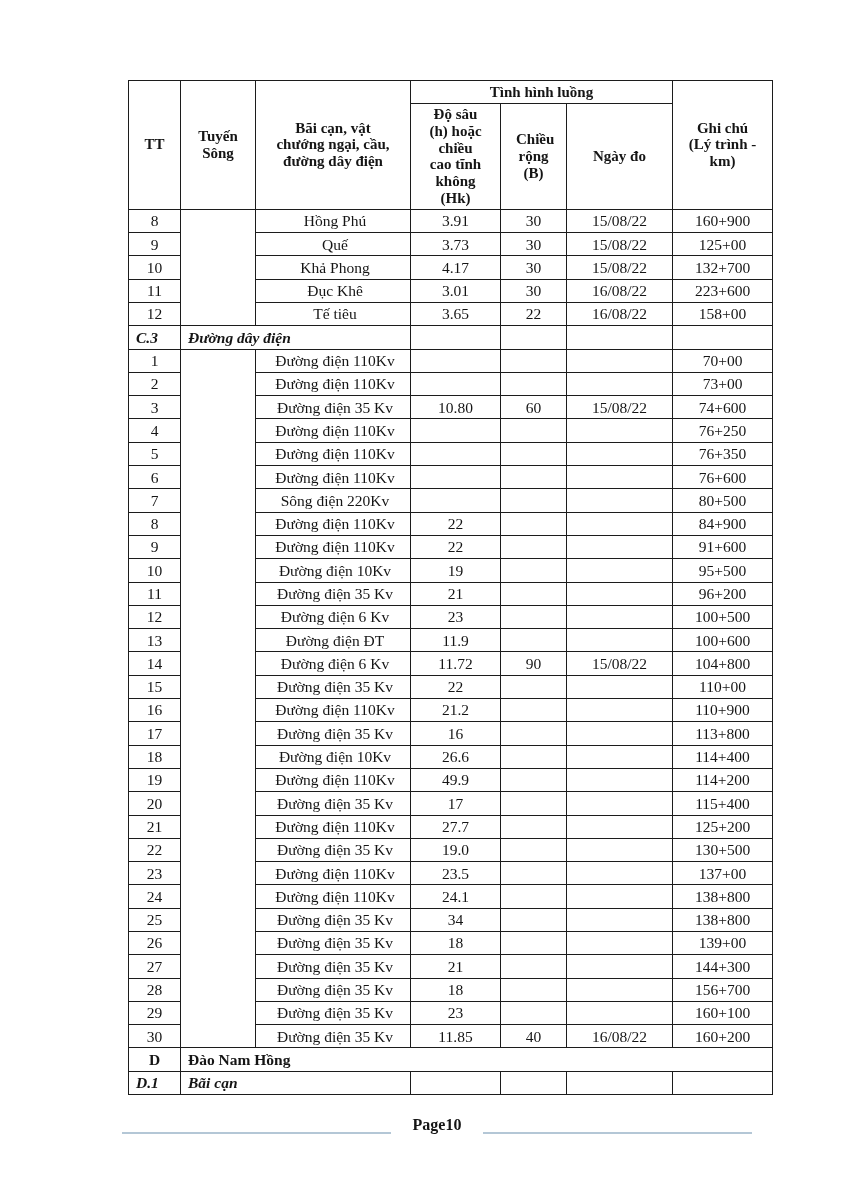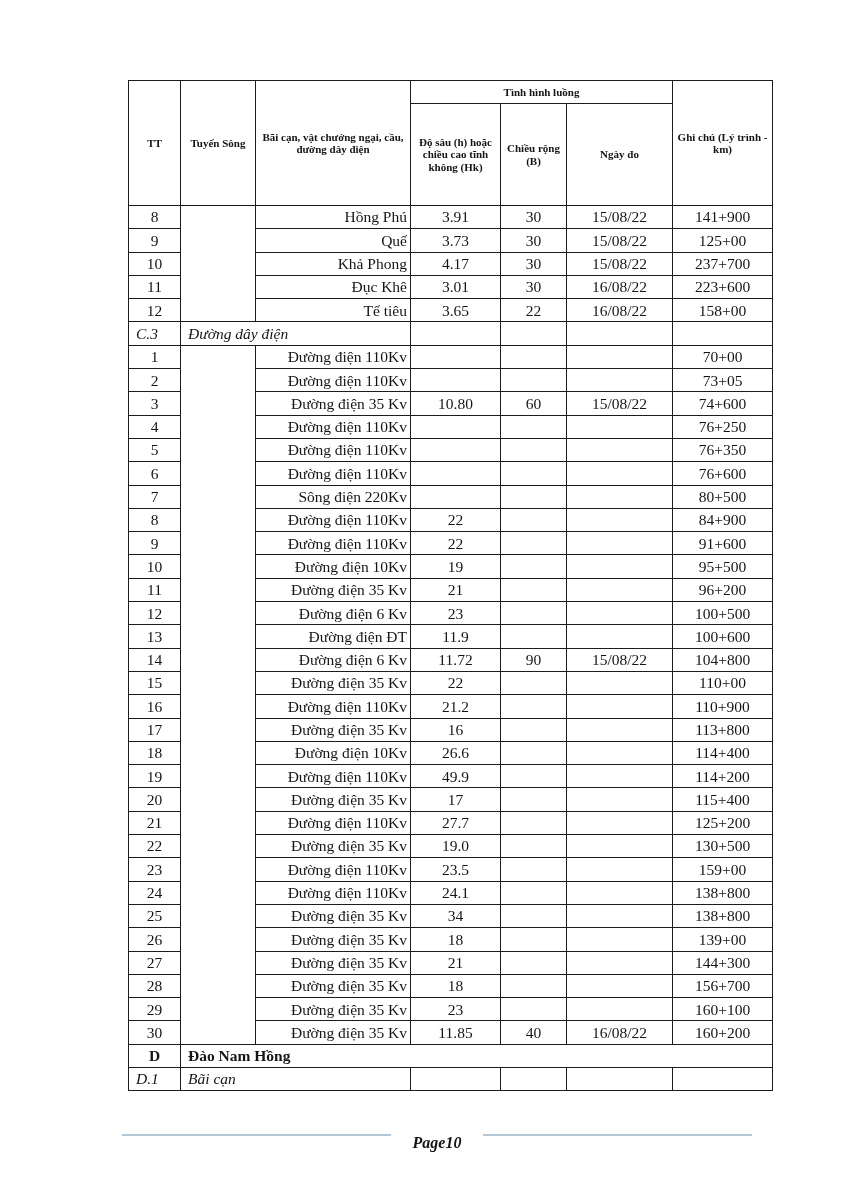--- a/index.html
+++ b/index.html
@@ -14,33 +14,33 @@
     border-collapse:collapse;table-layout:fixed;
   }
   .doc-table th,.doc-table td{
     border:1px solid #1c1c1c;
     padding:0 3px;
     font-size:15.5px;line-height:1.12;
     vertical-align:middle;
     overflow:hidden;
   }
   .doc-table th{
-    font-weight:bold;font-size:11px;text-align:center;padding:2px 3px;
+    font-weight:bold;font-size:15px;text-align:center;padding:2px 15px;
   }
   tr.hdr-top{height:23px;}
   tr.hdr-main{height:102px;}
   tr.data{height:23.3px;}
   td.c-center{text-align:center;}
-  td.c-name{text-align:right;padding-left:7px;font-family:Liberation Serif, serif;}
+  td.c-name{text-align:center;padding-left:7px;font-family:Liberation Serif, serif;}
   td.route-cell{border-top:none;border-bottom:none;}
-  td.sec{font-weight:normal;font-style:italic;text-align:left;padding-left:7px;}
+  td.sec{font-weight:bold;font-style:italic;text-align:left;padding-left:7px;}
   td.sec-plain{font-weight:bold;font-style:normal;}
   .footer{
-    position:absolute;left:122px;top:1134px;width:630px;height:24px;
-    display:flex;align-items:flex-start;font-style:italic;
+    position:absolute;left:122px;top:1110px;width:630px;height:24px;
+    display:flex;align-items:flex-end;
   }
   .fline{flex:1;height:2px;background:#b4c7d6;}
   .fpage{margin:0 22px;font-weight:bold;font-size:16px;color:#151515;}
 </style>
 </head>
 <body>
 
 <div class="page">
 
   <table class="doc-table">
@@ -68,39 +68,39 @@
       </tr>
     </thead>
     <tbody>
         <tr class="data">
           <td class="c-center">8</td>
           <td class="route-cell"></td>
           <td class="c-name">Hồng Phú</td>
           <td class="c-center">3.91</td>
           <td class="c-center">30</td>
           <td class="c-center">15/08/22</td>
-          <td class="c-center">141+900</td>
+          <td class="c-center">160+900</td>
         </tr>
         <tr class="data">
           <td class="c-center">9</td>
           <td class="route-cell"></td>
           <td class="c-name">Quế</td>
           <td class="c-center">3.73</td>
           <td class="c-center">30</td>
           <td class="c-center">15/08/22</td>
           <td class="c-center">125+00</td>
         </tr>
         <tr class="data">
           <td class="c-center">10</td>
           <td class="route-cell"></td>
           <td class="c-name">Khả Phong</td>
           <td class="c-center">4.17</td>
           <td class="c-center">30</td>
           <td class="c-center">15/08/22</td>
-          <td class="c-center">237+700</td>
+          <td class="c-center">132+700</td>
         </tr>
         <tr class="data">
           <td class="c-center">11</td>
           <td class="route-cell"></td>
           <td class="c-name">Đục Khê</td>
           <td class="c-center">3.01</td>
           <td class="c-center">30</td>
           <td class="c-center">16/08/22</td>
           <td class="c-center">223+600</td>
         </tr>
@@ -130,21 +130,21 @@
           <td class="c-center"></td>
           <td class="c-center">70+00</td>
         </tr>
         <tr class="data">
           <td class="c-center">2</td>
           <td class="route-cell"></td>
           <td class="c-name">Đường điện 110Kv</td>
           <td class="c-center"></td>
           <td class="c-center"></td>
           <td class="c-center"></td>
-          <td class="c-center">73+05</td>
+          <td class="c-center">73+00</td>
         </tr>
         <tr class="data">
           <td class="c-center">3</td>
           <td class="route-cell"></td>
           <td class="c-name">Đường điện 35 Kv</td>
           <td class="c-center">10.80</td>
           <td class="c-center">60</td>
           <td class="c-center">15/08/22</td>
           <td class="c-center">74+600</td>
         </tr>
@@ -319,21 +319,21 @@
           <td class="c-center"></td>
           <td class="c-center">130+500</td>
         </tr>
         <tr class="data">
           <td class="c-center">23</td>
           <td class="route-cell"></td>
           <td class="c-name">Đường điện 110Kv</td>
           <td class="c-center">23.5</td>
           <td class="c-center"></td>
           <td class="c-center"></td>
-          <td class="c-center">159+00</td>
+          <td class="c-center">137+00</td>
         </tr>
         <tr class="data">
           <td class="c-center">24</td>
           <td class="route-cell"></td>
           <td class="c-name">Đường điện 110Kv</td>
           <td class="c-center">24.1</td>
           <td class="c-center"></td>
           <td class="c-center"></td>
           <td class="c-center">138+800</td>
         </tr>

